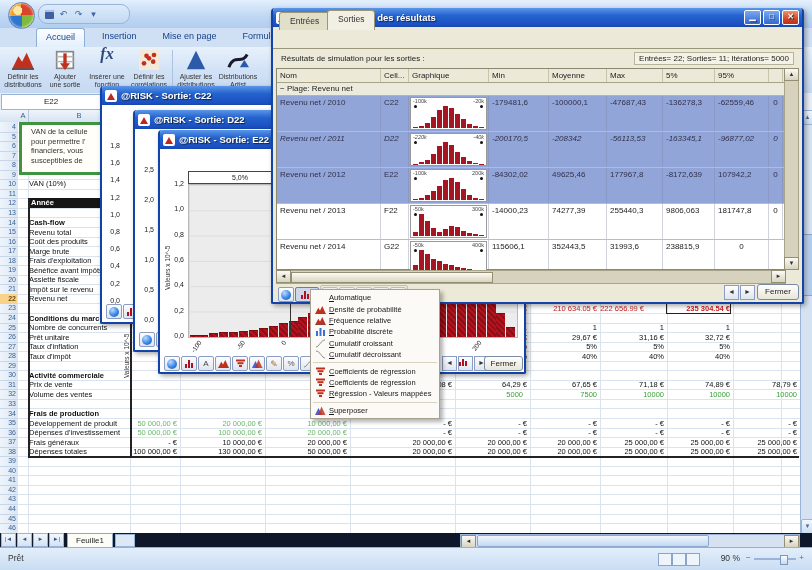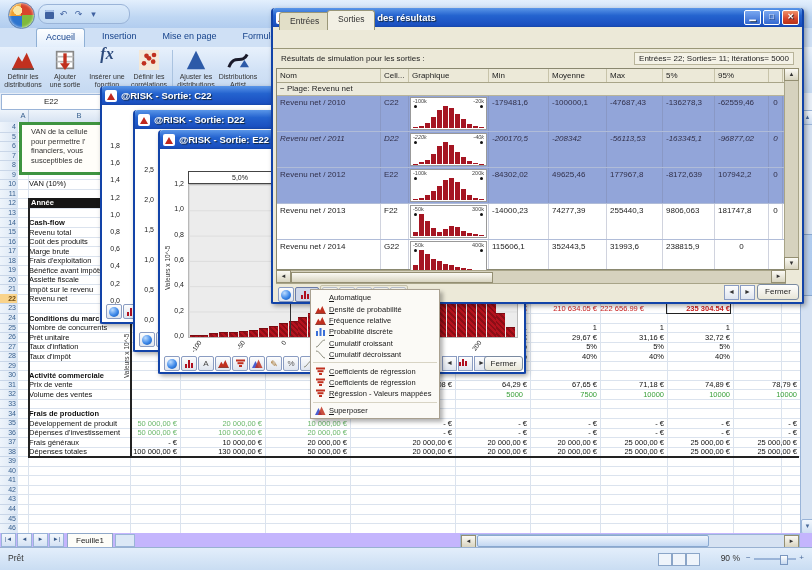--- a/index.html
+++ b/index.html
@@ -36,21 +36,21 @@
   .sval.red{color:#cc2222;}
   .sval.green{color:#3aa03a;}
   .sval.g{color:#6cb86c;}
   .sval.box{outline:1px solid #222;outline-offset:0px;font-weight:bold;}
   #notebox{left:1px;top:0px;width:114px;height:45px;border:3px solid #3e9440;background:#fffef9;padding:2px 0 0 9px;line-height:9.5px;font-size:7.5px;color:#333;}
   #anneebar{position:absolute;left:10px;width:132px;height:9.55px;background:#161616;color:#fff;font-weight:bold;font-size:7.5px;line-height:9.5px;padding-left:3px;}
   .blkline{position:absolute;background:#222;}
   #vscroll{left:800px;top:110px;width:12px;height:423px;background:#d6e2f2;border-left:1px solid #9ab4d8;}
   .scrbtn{position:absolute;left:0px;width:11px;height:13px;background:linear-gradient(#f2f7fd,#cdddf2);border:1px solid #9ab4d8;border-radius:2px;font-size:6px;color:#4a6a9a;text-align:center;line-height:12px;}
   #vthumb{left:1px;top:124px;width:10px;height:60px;background:linear-gradient(90deg,#cfe0f7,#aac8ee);border:1px solid #89a8d0;border-radius:2px;position:absolute;}
-  #tabstrip{left:0;top:533px;width:812px;height:14px;background:#c4b5fd;display:flex;align-items:center;}
+  #tabstrip{left:0;top:533px;width:812px;height:14px;background:#0f172a;display:flex;align-items:center;}
   .navb{width:13px;height:12px;margin-left:1px;background:linear-gradient(#f4f8fd,#d4e2f4);border:1px solid #9ab4d8;font-size:6px;color:#3a5a8a;text-align:center;line-height:11px;}
   #sheettab{height:13px;background:#fdfdf8;border:1px solid #8fa8c8;border-bottom:none;padding:0 8px;font-size:8px;line-height:13px;margin-left:3px;}
   #newtab{width:18px;height:11px;background:#dce8f6;border:1px solid #9ab4d8;margin-left:2px;}
   #hscroll{position:absolute;left:460px;top:534px;width:338px;height:12px;background:#d6e2f2;border:1px solid #9ab4d8;}
   #hthumb{position:absolute;left:16px;top:0px;width:230px;height:10px;background:linear-gradient(#f0f6fd,#c4d8f2);border:1px solid #89a8d0;border-radius:2px;}
   #statusbar{left:0;top:547px;width:812px;height:23px;background:linear-gradient(#dcead9? ,#d2e3f6);background:linear-gradient(#e3eefb,#c8dcf2);border-top:1px solid #98b1d1;}
   #status-left{position:absolute;left:8px;top:5px;font-size:8.5px;color:#333;}
   .viewic{position:absolute;top:5px;width:12px;height:11px;border:1px solid #8aa5c8;background:#eef4fb;}
   #zoomlabel{position:absolute;top:5px;right:72px;font-size:8.5px;color:#333;}
   #zslider{position:absolute;right:8px;top:7px;width:58px;height:7px;}

